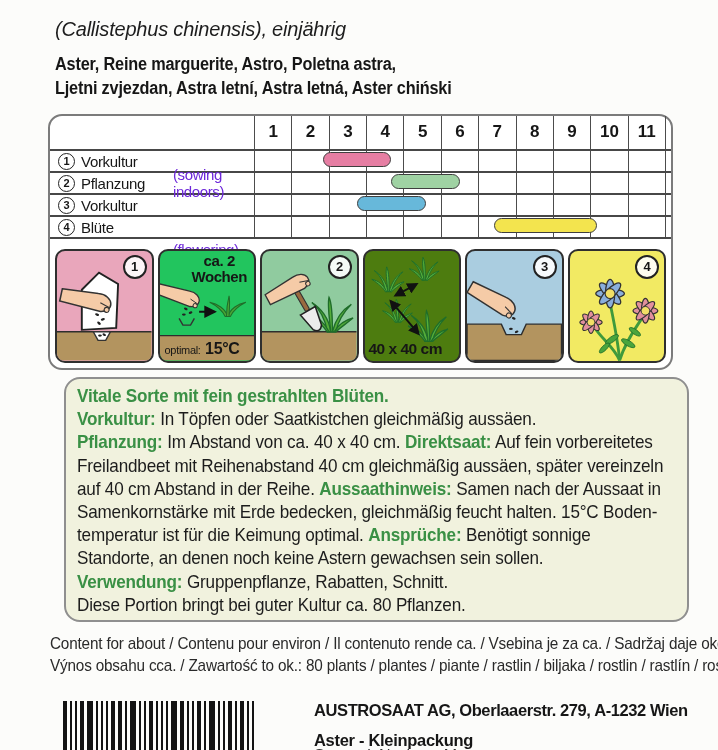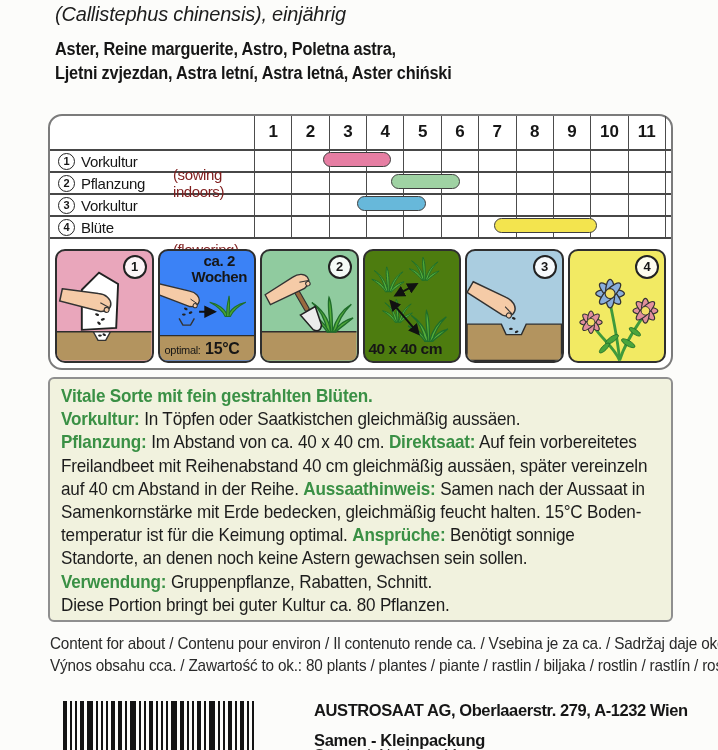--- a/index.html
+++ b/index.html
@@ -1,53 +1,53 @@
 <!DOCTYPE html>
 <html><head>
 <meta charset="utf-8">
 <style>
   html,body{margin:0;padding:0;width:718px;height:750px;overflow:hidden;
     background:#fcfcfa;font-family:"Liberation Sans",sans-serif;color:#161616;}
   
   .hdr{position:absolute;left:55px;top:2px;}
   .title{font-size:22px;font-weight:bold;color:#2e8b44;letter-spacing:-0.2px;}
-  .subtitle{font-size:20px;font-style:italic;color:#1d1d1d;margin-top:1px;letter-spacing:-0.2px;}
+  .subtitle{font-size:20px;font-style:italic;color:#1d1d1d;margin-top:16px;letter-spacing:-0.2px;}
   .syn{margin-top:11px;font-size:17.5px;font-weight:bold;line-height:24px;
        transform:scaleX(0.93);transform-origin:0 0;width:660px;letter-spacing:-0.2px;}
   
   .calendar{position:absolute;left:48px;top:114px;width:625px;height:256px;
     border:2px solid #7b7b7b;border-radius:14px;background:#fff;box-sizing:border-box;}
   .cal-cols{position:absolute;left:204px;right:5px;top:0;height:122px;display:flex;}
   .cal-col{flex:1;border-left:1px solid #4c4c4c;text-align:center;}
   .cal-col:last-child{border-right:1px solid #4c4c4c;}
   .mnum{font-weight:bold;font-size:17px;line-height:31px;}
   .hline{position:absolute;left:0;right:0;height:0;border-top:2px solid #474747;}
   .cal-row{position:absolute;left:0;width:204px;height:22px;display:flex;align-items:center;}
   .numcircle{display:inline-block;width:15px;height:15px;border:1.5px solid #222;border-radius:50%;
     font-size:11px;line-height:15px;font-weight:bold;text-align:center;margin:0 6px 0 8px;flex:0 0 auto;}
   .row-label{font-weight:normal;font-size:15px;letter-spacing:-0.3px;width:92px;flex:0 0 auto;}
-  .row-sub{font-size:15px;letter-spacing:-0.4px;color:#7f1d1d;margin-top:44px;}
+  .row-sub{font-size:15px;letter-spacing:-0.4px;color:#6d28d9;margin-top:44px;}
   .bars-layer{position:absolute;left:204px;right:5px;top:0;height:122px;}
   .bar{position:absolute;height:15px;border:1.5px solid #3f3f3f;border-radius:9px;box-sizing:border-box;}
   
   .picto-row{position:absolute;left:5px;right:5px;bottom:5px;height:114px;display:flex;gap:4px;}
   .tile{flex:1;position:relative;border:2px solid #2f2f2f;border-radius:10px;overflow:hidden;box-sizing:border-box;}
   .tile svg{position:absolute;inset:0;width:100%;height:100%;}
   .badge{position:absolute;top:4px;right:5px;width:20px;height:20px;border:2px solid #222;
     border-radius:50%;background:rgba(255,255,255,.9);font-weight:bold;font-size:13px;
     line-height:20px;text-align:center;}
   .t2top{position:absolute;top:2px;left:26px;right:1px;text-align:center;font-weight:bold;
     font-size:15px;line-height:16px;letter-spacing:-0.4px;}
   .t2bot{position:absolute;bottom:3px;left:5px;right:2px;white-space:nowrap;}
   .t2bot .small{font-size:11px;letter-spacing:-0.3px;}
   .t2bot .big{font-size:16px;font-weight:bold;letter-spacing:-0.3px;}
   .t4cap{position:absolute;bottom:3px;left:4px;font-weight:bold;font-size:15.5px;letter-spacing:-0.5px;}
   
-  .desc{position:absolute;left:48px;top:377px;width:625px;height:245px;background:#f1f2de;
-    border:2px solid #8f8f8f;border-radius:6px;box-sizing:border-box;padding:5px 0 8px 11px;}
+  .desc{position:absolute;left:64px;top:377px;width:625px;height:245px;background:#f1f2de;
+    border:2px solid #8f8f8f;border-radius:16px;box-sizing:border-box;padding:5px 0 8px 11px;}
   .desc-in{transform:scaleX(0.9);transform-origin:0 0;width:111%;}
   .dline{font-size:19px;line-height:23.2px;letter-spacing:-0.2px;white-space:nowrap;color:#1c1c1c;}
   .gkey{color:#3a9045;font-weight:bold;}
   
   .mlang{position:absolute;left:50px;top:633px;font-size:17px;line-height:21.5px;color:#2a2a2a;
     transform:scaleX(0.9);transform-origin:0 0;white-space:nowrap;letter-spacing:-0.2px;}
   .company{position:absolute;left:314px;top:701px;font-weight:bold;font-size:16.5px;letter-spacing:-0.4px;text-align:right;}
   .packtype{position:absolute;left:314px;top:731px;font-weight:bold;font-size:16.5px;letter-spacing:-0.3px;}
   .packlang{position:absolute;left:314px;top:747px;font-size:16px;color:#333;letter-spacing:-0.3px;}
   .barcode{position:absolute;left:62px;top:701px;width:192px;height:60px;}
@@ -155,21 +155,21 @@
         <ellipse cx="48" cy="71" rx="2.2" ry="1.3" fill="#222" transform="rotate(-15 48 71)"></ellipse>
         <ellipse cx="44" cy="75" rx="2.2" ry="1.3" fill="#222" transform="rotate(40 44 75)"></ellipse>
         <path d="M38,84 L43,93 L51,93 L56,84 Z" fill="#fff" stroke="#333" stroke-width="1.5"></path>
         <ellipse cx="45" cy="88" rx="2" ry="1.2" fill="#222"></ellipse>
         <ellipse cx="49.5" cy="87" rx="2" ry="1.2" fill="#222" transform="rotate(30 49.5 87)"></ellipse>
         <use href="#hand" transform="translate(38,50) rotate(12)"></use>
       </svg>
       <div class="badge">1</div>
     </div>
 
-    <div class="tile" style="background:#3b82f6">
+    <div class="tile" style="background:#22c55e">
       <svg viewBox="0 0 99 114">
         <defs>
           <marker id="arr2" viewBox="0 0 10 10" refX="8" refY="5" markerWidth="6" markerHeight="6" orient="auto">
             <path d="M0,0 L10,5 L0,10 Z" fill="#111"></path>
           </marker>
         </defs>
         <rect x="0" y="88" width="99" height="26" fill="#b3945f"></rect>
         <line x1="0" y1="88" x2="99" y2="88" stroke="#2e2e2e" stroke-width="1.5"></line>
         <use href="#hand" transform="translate(26,46) rotate(18) scale(0.85)"></use>
         <ellipse cx="27" cy="60" rx="2" ry="1.2" fill="#222" transform="rotate(25 27 60)"></ellipse>
@@ -305,14 +305,14 @@
     <rect x="185" y="0" width="2" height="60" fill="#131313"></rect>
     <rect x="190" y="0" width="2" height="60" fill="#131313"></rect>
     <rect x="195" y="0" width="6" height="60" fill="#131313"></rect>
     <rect x="204" y="0" width="2" height="60" fill="#131313"></rect>
     <rect x="209" y="0" width="4" height="60" fill="#131313"></rect>
     <rect x="216" y="0" width="4" height="60" fill="#131313"></rect>
     <rect x="223" y="0" width="2" height="60" fill="#131313"></rect>
     <rect x="228" y="0" width="2" height="60" fill="#131313"></rect>
   </svg>
 <div class="company">AUSTROSAAT AG, Oberlaaerstr. 279, A-1232 Wien</div>
-<div class="packtype">Samen - Kleinpackung</div>
+<div class="packtype">Aster - Kleinpackung</div>
 <div class="packlang">Sementi, Nasiona, Mag</div>
 
 </body></html>

